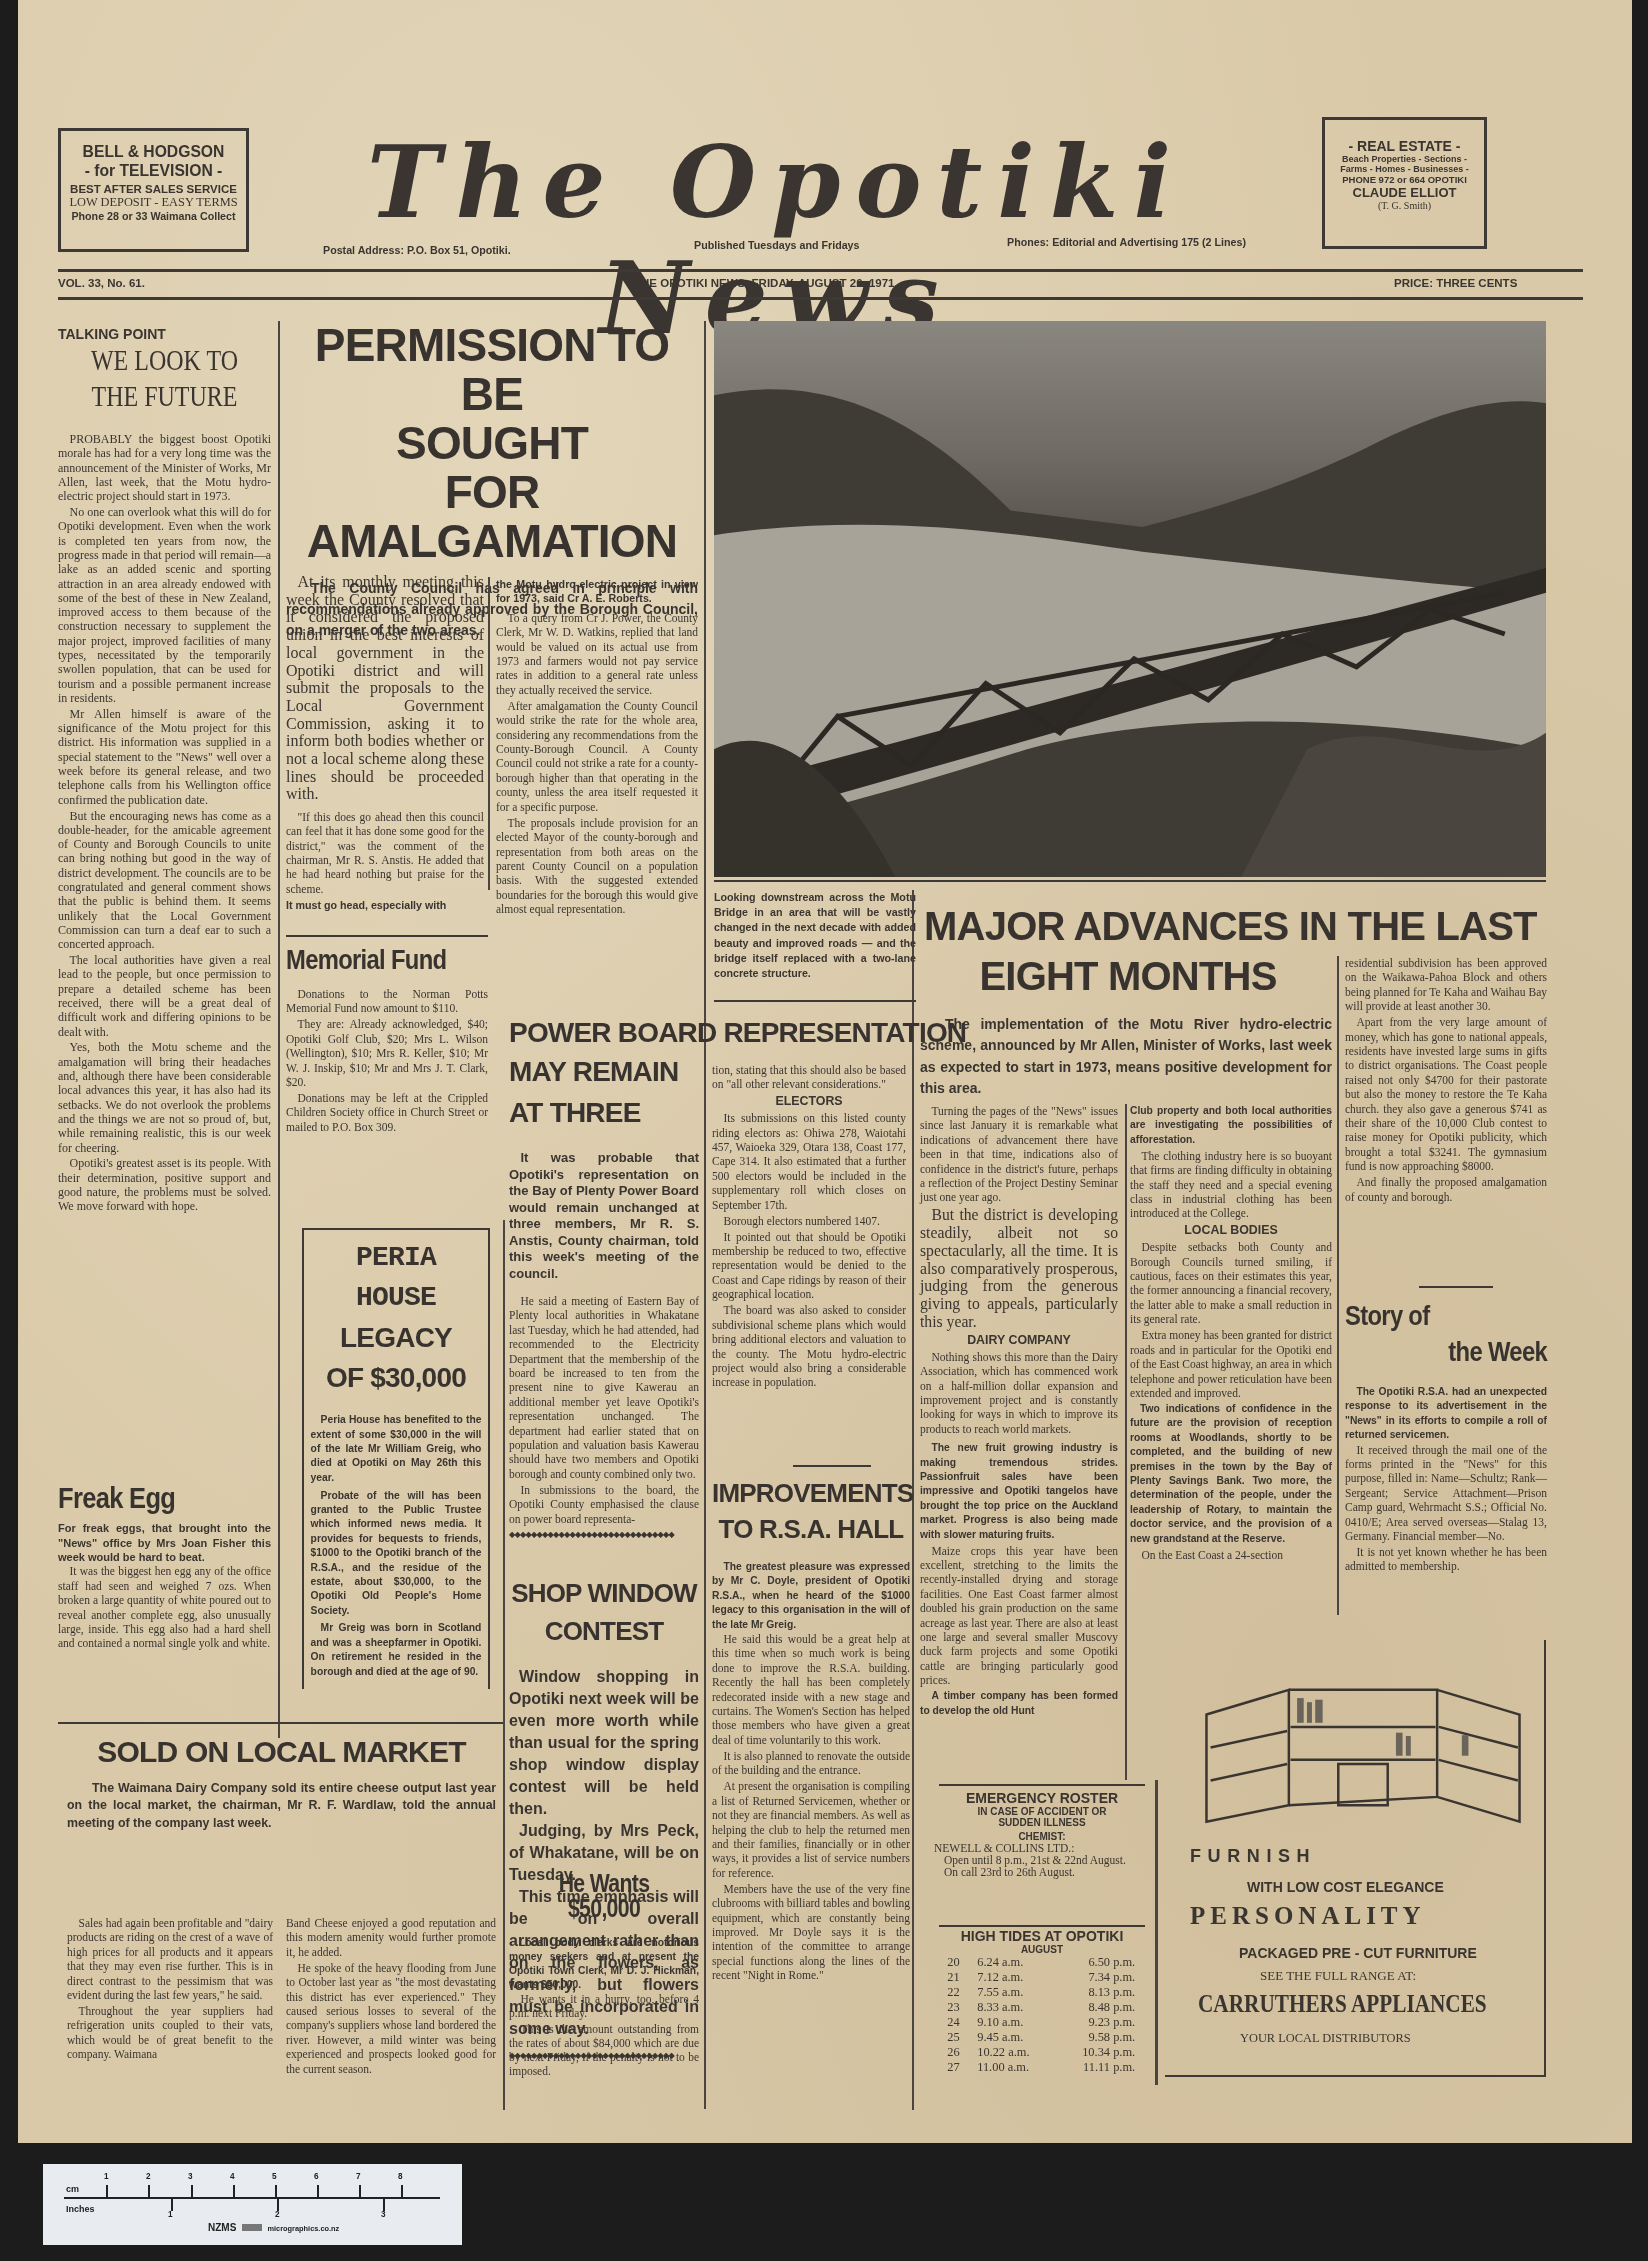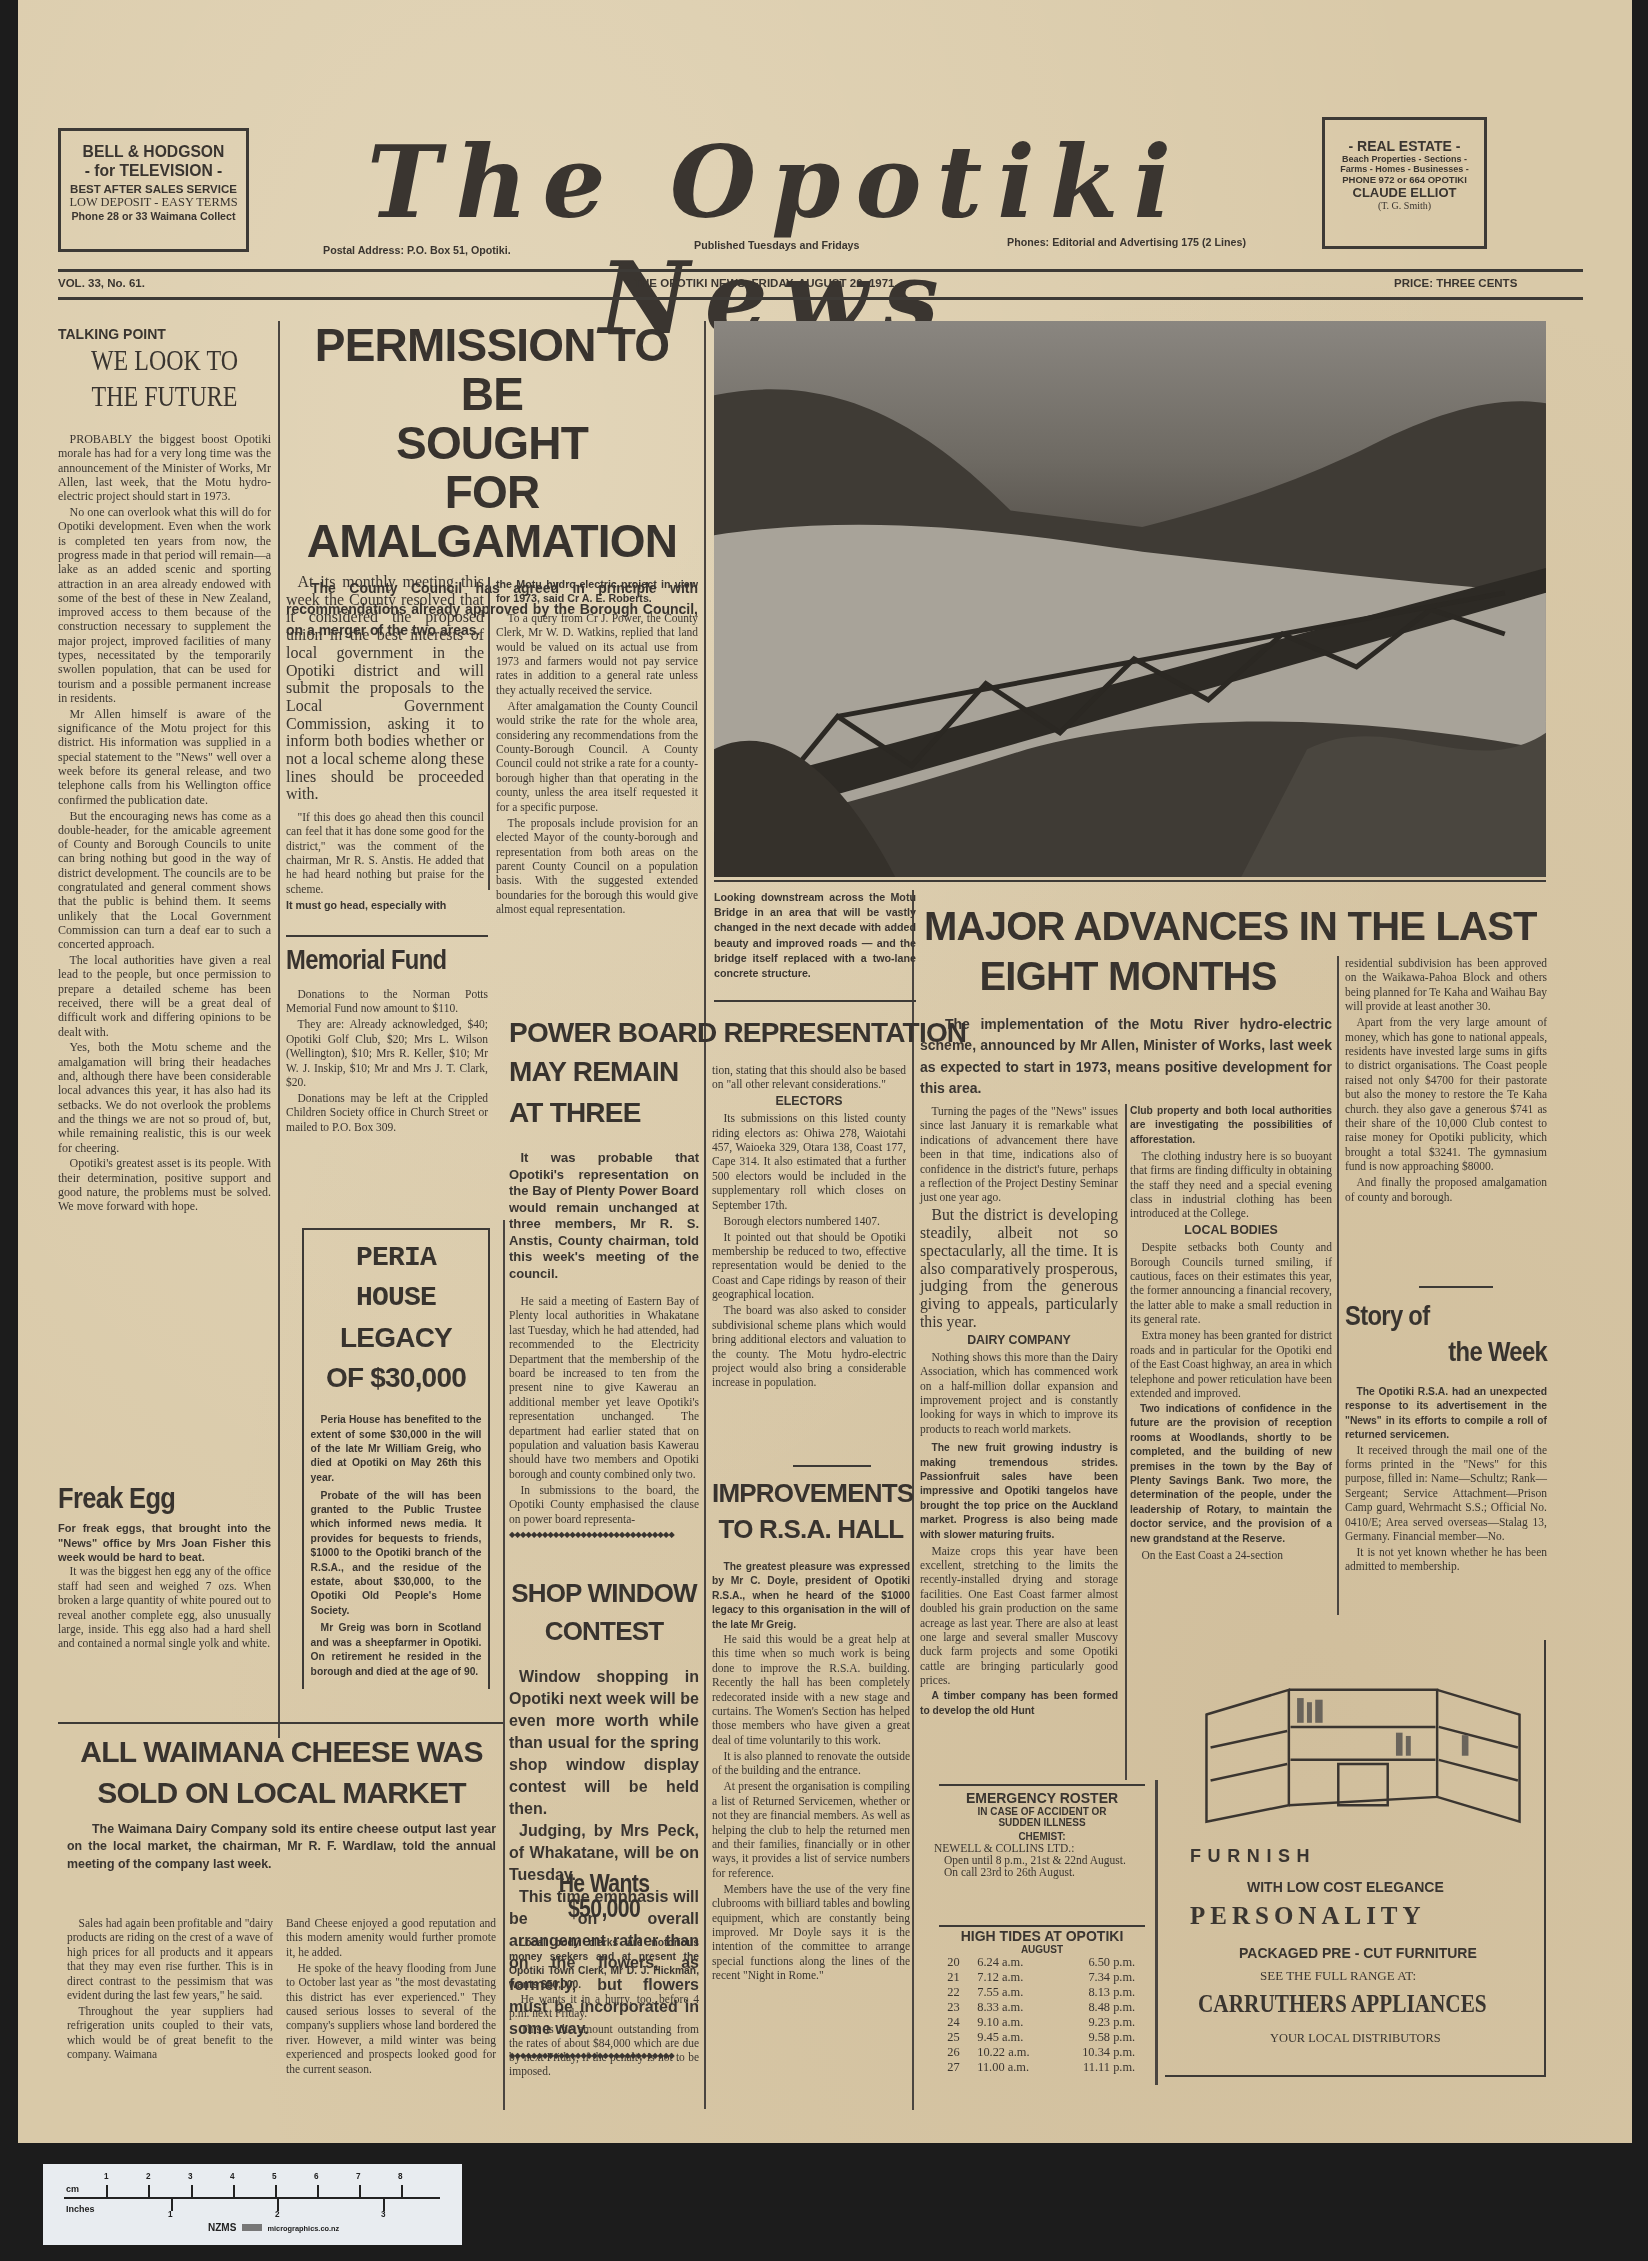--- a/index.html
+++ b/index.html
@@ -124,21 +124,20 @@
     <div class="hl center" style="font-size:28px;line-height:40px;">LEGACY</div>
     <div class="hl center" style="font-size:28px;line-height:40px;">OF $30,000</div>
     <div class="lede" style="margin-top:15px;font-size:10.3px;line-height:14.4px;">
       <p style="margin:0 0 3.3px;text-indent:10px;">Peria House has benefited to the extent of some $30,000 in the will of the late Mr William Greig, who died at Opotiki on May 26th this year.</p>
       <p style="margin:0 0 3.3px;text-indent:10px;">Probate of the will has been granted to the Public Trustee which informed news media. It provides for bequests to friends, $1000 to the Opotiki branch of the R.S.A., and the residue of the estate, about $30,000, to the Opotiki Old People's Home Society.</p>
       <p style="margin:0;text-indent:10px;">Mr Greig was born in Scotland and was a sheepfarmer in Opotiki. On retirement he resided in the borough and died at the age of 90.</p>
     </div>
   </div>
 
   <div class="abs center" style="left:49px;top:1731px;width:429px;">
-    <div class="hl" style="font-size:30px;line-height:41px;">ALL WAIMANA CHEESE WAS</div>
     <div class="hl" style="font-size:30px;line-height:41px;">SOLD ON LOCAL MARKET</div>
     <div class="lede" style="margin-top:8.2px;font-size:12.4px;line-height:17.3px;text-indent:25px;text-align:justify;">The Waimana Dairy Company sold its entire cheese output last year on the local market, the chairman, Mr R. F. Wardlaw, told the annual meeting of the company last week.</div>
   </div>
   <div class="abs body" style="left:49px;top:1916px;width:206px;font-size:11.5px;line-height:14.4px;">
     <p>Sales had again been profitable and "dairy products are riding on the crest of a wave of high prices for all products and it appears that they may even rise further. This is in direct contrast to the pessimism that was evident during the last few years," he said.</p>
     <p>Throughout the year suppliers had refrigeration units coupled to their vats, which would be of great benefit to the company. Waimana</p>
   </div>
   <div class="abs body" style="left:268px;top:1916px;width:210px;font-size:11.5px;line-height:14.4px;">
     <p style="text-indent:0;">Band Cheese enjoyed a good reputation and this modern amenity would further promote it, he added.</p>
     <p>He spoke of the heavy flooding from June to October last year as "the most devastating this district has ever experienced." They caused serious losses to several of the company's suppliers whose land bordered the river. However, a mild winter was being experienced and prospects looked good for the current season.</p>
@@ -333,21 +332,21 @@
           <rect x="262" y="86" width="6" height="24"></rect>
           <rect x="330" y="85" width="8" height="25"></rect>
       </g>
     </svg>
     <div class="abs bold" style="left:25px;top:206px;font-size:18px;letter-spacing:6.6px;">FURNISH</div>
     <div class="abs bold" style="left:82px;top:239px;font-size:14px;">WITH LOW COST ELEGANCE</div>
     <div class="abs" style="left:25px;top:262px;font-size:25px;letter-spacing:5px;font-weight:bold;">PERSONALITY</div>
     <div class="abs bold" style="left:74px;top:305px;font-size:14px;">PACKAGED PRE - CUT FURNITURE</div>
     <div class="abs" style="left:95px;top:328px;font-size:13px;">SEE THE FULL RANGE AT:</div>
     <div class="abs" style="left:33px;top:350px;font-size:25px;font-weight:bold;transform:scaleX(.85);transform-origin:left;">CARRUTHERS APPLIANCES</div>
-    <div class="abs" style="left:105px;top:391px;font-size:12.4px;">YOUR LOCAL DISTRIBUTORS</div>
+    <div class="abs" style="left:75px;top:391px;font-size:12.4px;">YOUR LOCAL DISTRIBUTORS</div>
   </div>
 </div>
 
 <div class="abs ruler" style="left:43px;top:2164px;width:419px;height:81px;">
   <div class="abs" style="left:21.4px;top:33px;width:376px;height:1.6px;background:#222;"></div>
   <div class="abs bold" style="left:23px;top:20px;font-size:9px;color:#222;">cm</div>
   <div class="abs bold" style="left:23px;top:40px;font-size:9px;color:#222;">Inches</div>
   <div id="cm-ticks">
       <div class="abs" style="left: 63px; top: 21.4px; width: 1.6px; height: 11.5px; background: rgb(34, 34, 34);"></div>
       <div class="abs bold" style="left: 61px; top: 8.2px; font-size: 8.2px; color: rgb(34, 34, 34);">1</div>

